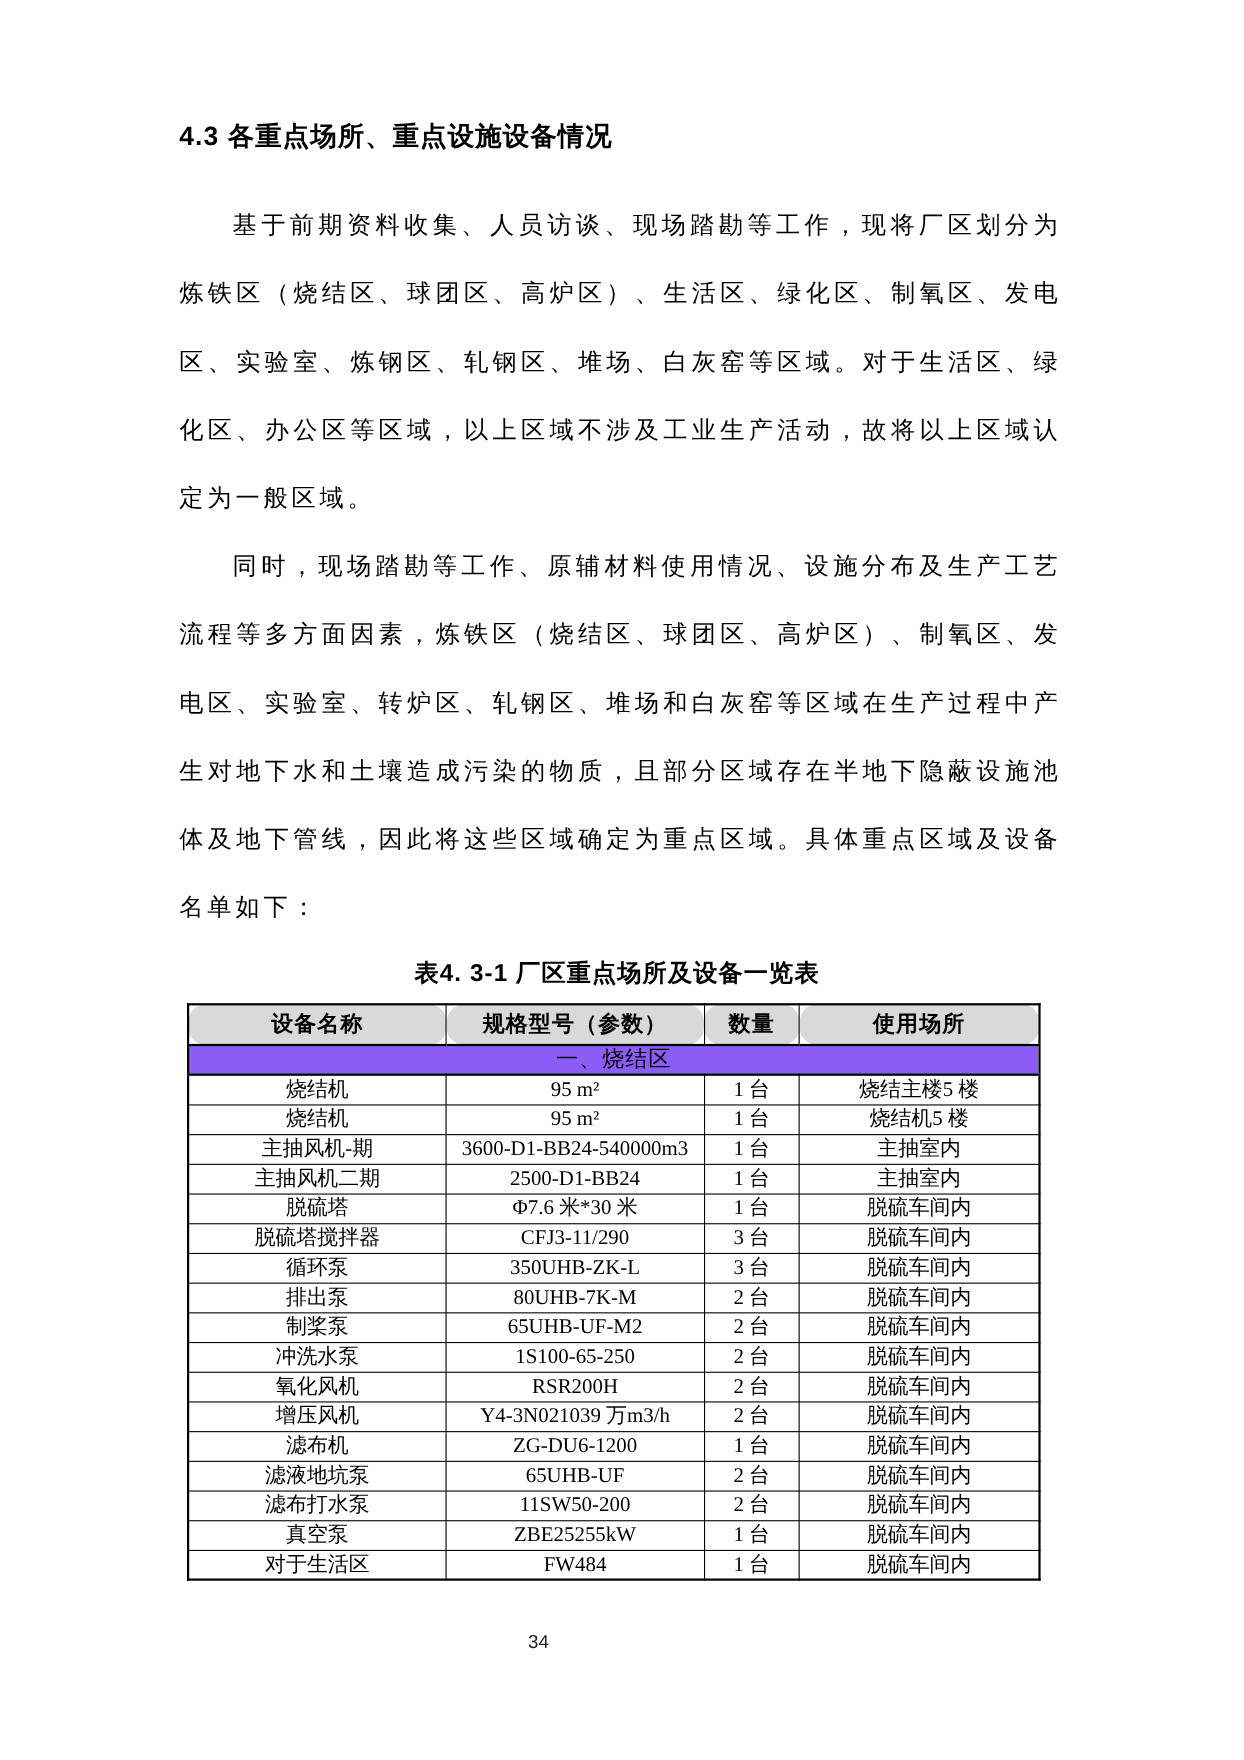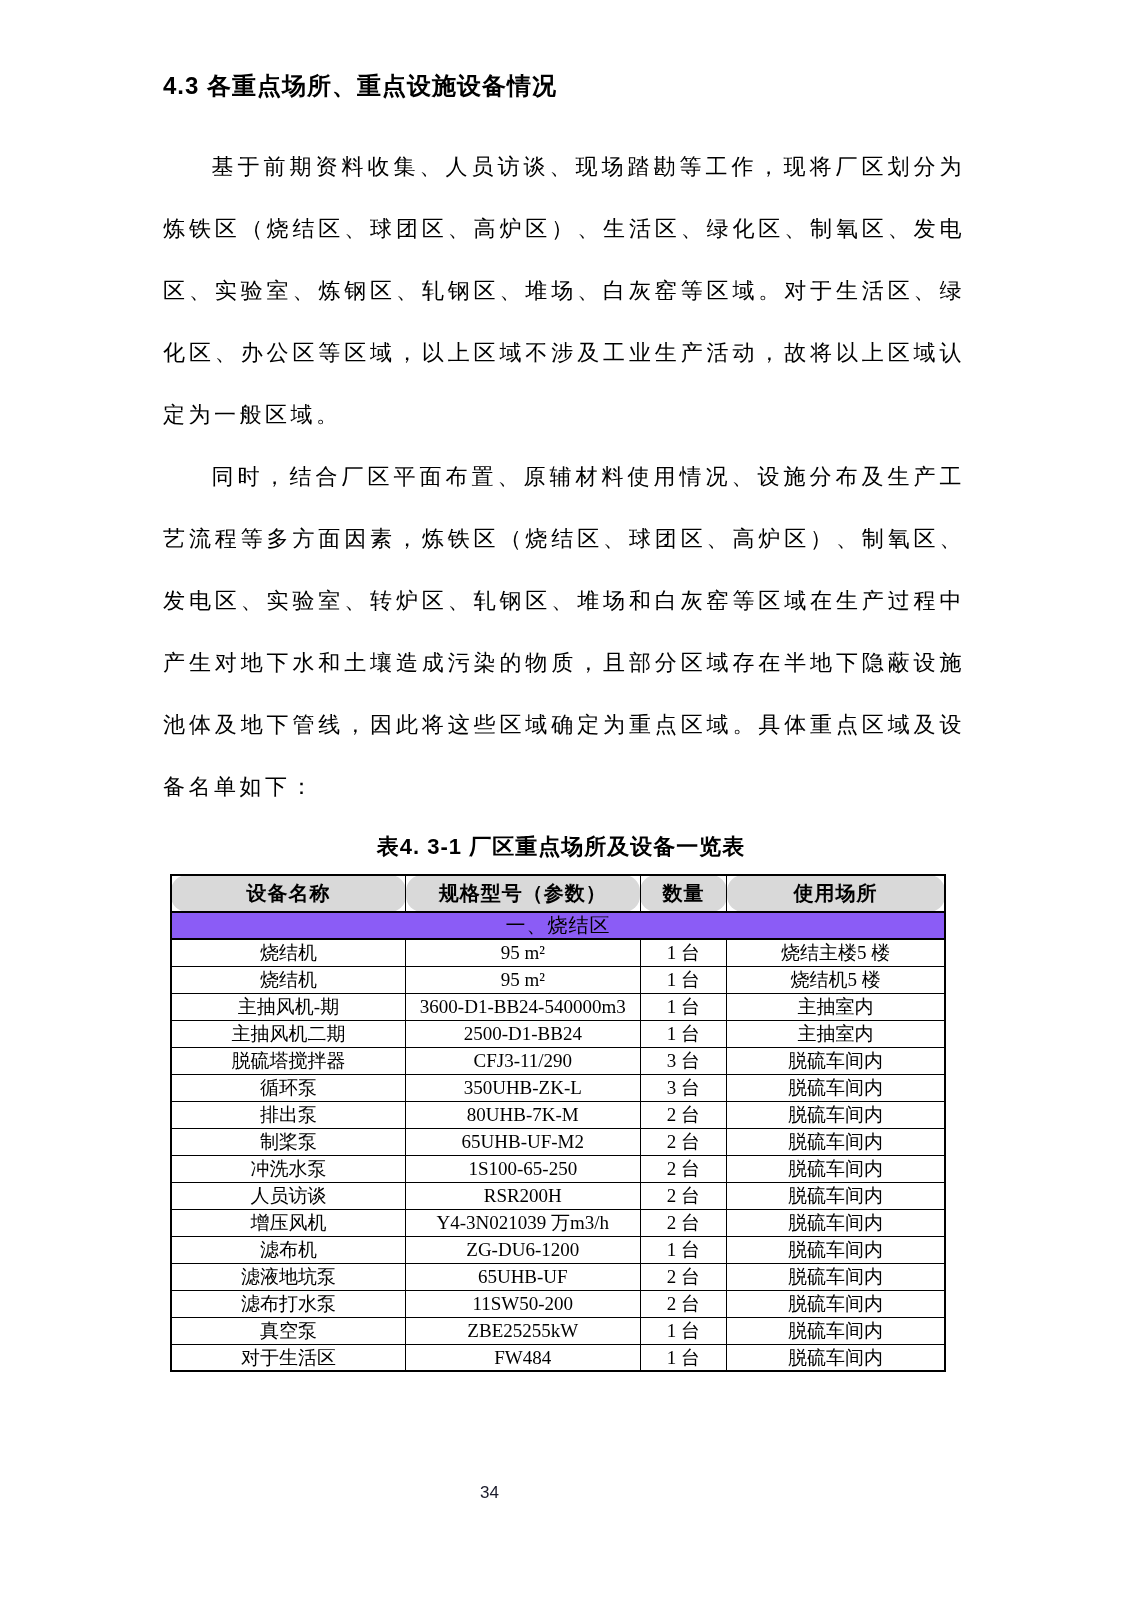--- a/index.html
+++ b/index.html
@@ -8,21 +8,21 @@
     width: 1131px;
     height: 1600px;
     background: #ffffff;
     color: #000000;
     font-family: "Liberation Serif", serif;
   }
   .page {
     position: relative;
     width: 1131px;
     height: 1600px;
-    padding: 70px 166px 0 163px;
+    padding: 108px 166px 0 163px;
   }
   .heading {
     font-family: "Liberation Sans", sans-serif;
     font-weight: bold;
     font-size: 24px;
     letter-spacing: 1px;
     margin: 0;
   }
   .para {
     font-size: 22px;
@@ -90,21 +90,21 @@
 </style>
 </head>
 <body>
 
 <div class="page">
 
   <h1 class="heading">4.3  各重点场所、重点设施设备情况</h1>
 
   <p class="para para-1">基于前期资料收集、人员访谈、现场踏勘等工作，现将厂区划分为炼铁区（烧结区、球团区、高炉区）、生活区、绿化区、制氧区、发电区、实验室、炼钢区、轧钢区、堆场、白灰窑等区域。对于生活区、绿化区、办公区等区域，以上区域不涉及工业生产活动，故将以上区域认定为一般区域。</p>
 
-  <p class="para para-2">同时，结合厂区平面布置、原辅材料使用情况、设施分布及生产工艺流程等多方面因素，炼铁区（烧结区、球团区、高炉区）、制氧区、发电区、实验室、转炉区、轧钢区、堆场和白灰窑等区域在生产过程中产生对地下水和土壤造成污染的物质，且部分区域存在半地下隐蔽设施池体及地下管线，因此将这些区域确定为重点区域。具体重点区域及设备名单如下：</p>
+  <p class="para para-2">同时，现场踏勘等工作、原辅材料使用情况、设施分布及生产工艺流程等多方面因素，炼铁区（烧结区、球团区、高炉区）、制氧区、发电区、实验室、转炉区、轧钢区、堆场和白灰窑等区域在生产过程中产生对地下水和土壤造成污染的物质，且部分区域存在半地下隐蔽设施池体及地下管线，因此将这些区域确定为重点区域。具体重点区域及设备名单如下：</p>
 
   <div class="table-title">表4. 3-1  厂区重点场所及设备一览表</div>
 
   <table class="equip">
     <colgroup>
       <col style="width: 30.3%">
       <col style="width: 30.3%">
       <col style="width: 11.2%">
       <col style="width: 28.2%">
     </colgroup>
@@ -138,20 +138,26 @@
           <td>1 台</td>
           <td>主抽室内</td>
         </tr>
         <tr>
           <td>主抽风机二期</td>
           <td>2500-D1-BB24</td>
           <td>1 台</td>
           <td>主抽室内</td>
         </tr>
         <tr>
+          <td>脱硫塔</td>
+          <td>Φ7.6 米*30 米</td>
+          <td>1 台</td>
+          <td>脱硫车间内</td>
+        </tr>
+        <tr>
           <td>脱硫塔搅拌器</td>
           <td>CFJ3-11/290</td>
           <td>3 台</td>
           <td>脱硫车间内</td>
         </tr>
         <tr>
           <td>循环泵</td>
           <td>350UHB-ZK-L</td>
           <td>3 台</td>
           <td>脱硫车间内</td>
@@ -168,21 +174,21 @@
           <td>2 台</td>
           <td>脱硫车间内</td>
         </tr>
         <tr>
           <td>冲洗水泵</td>
           <td>1S100-65-250</td>
           <td>2 台</td>
           <td>脱硫车间内</td>
         </tr>
         <tr>
-          <td>人员访谈</td>
+          <td>氧化风机</td>
           <td>RSR200H</td>
           <td>2 台</td>
           <td>脱硫车间内</td>
         </tr>
         <tr>
           <td>增压风机</td>
           <td>Y4-3N021039 万m3/h</td>
           <td>2 台</td>
           <td>脱硫车间内</td>
         </tr>

